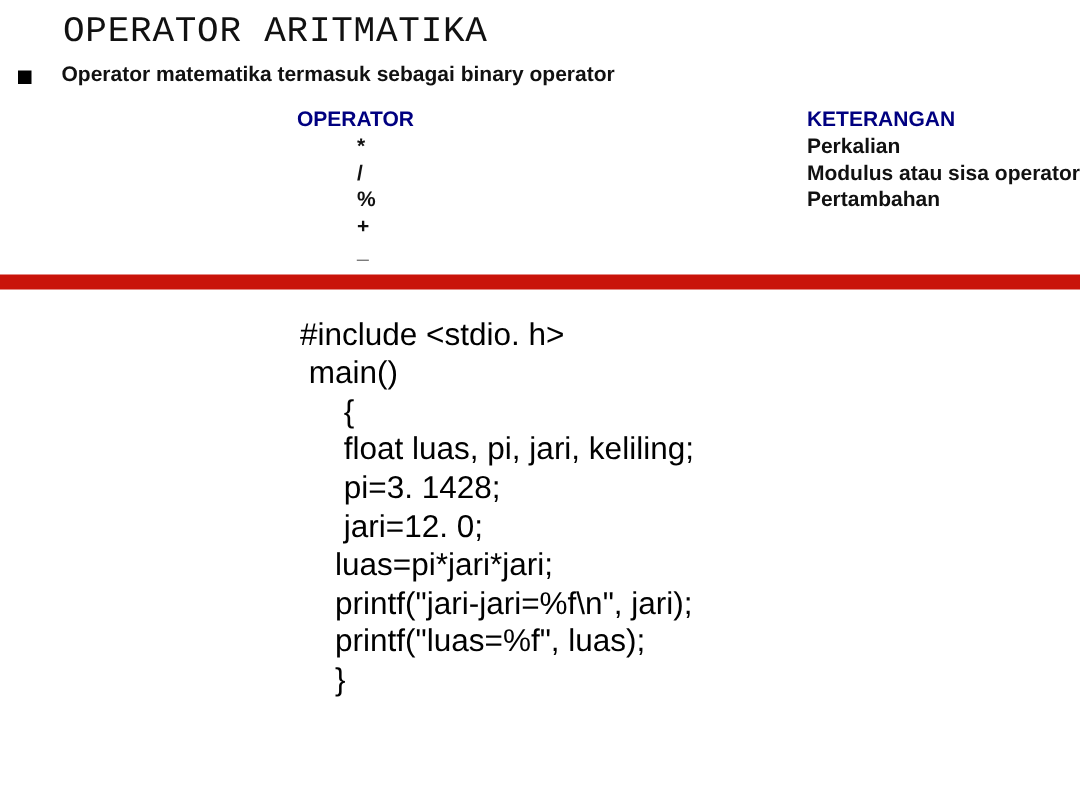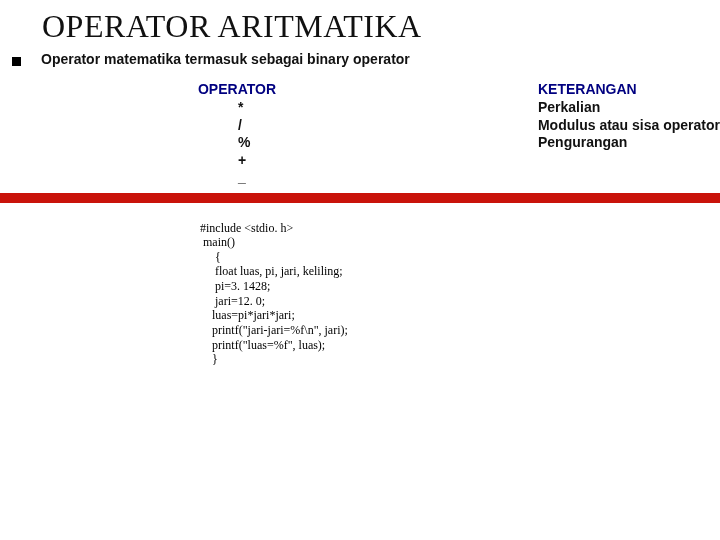--- a/index.html
+++ b/index.html
@@ -5,22 +5,22 @@
   * { margin: 0; padding: 0; box-sizing: border-box; }
   body {
     width: 720px;
     height: 540px;
     background: #ffffff;
     font-family: Verdana, Geneva, sans-serif;
     position: relative;
     overflow: hidden;
   }
   .title {
-    font-family: Liberation Serif, serif;
-    font-size: 32px;
+    font-family: Liberation Mono, monospace;
+    font-size: 24px;
     letter-spacing: 0.5px;
     color: #111;
     padding: 8px 0 6px 42px;
   }
   .bullet-row {
     display: flex;
     align-items: center;
     padding-left: 12px;
     font-size: 14px;
     font-weight: bold;
@@ -51,22 +51,22 @@
   }
   .col-op .rows div { padding-left: 40px; line-height: 1.25; }
   .col-ket .rows div { line-height: 1.25; }
   .redbar {
     height: 10px;
     background: #c9130a;
     margin-top: 6px;
     width: 100%;
   }
   .code {
-    font-family: Liberation Serif, serif;
-    font-size: 12px;
+    font-family: Liberation Sans, sans-serif;
+    font-size: 21px;
     color: #000;
     padding-left: 200px;
     padding-top: 18px;
     line-height: 1.22;
     white-space: pre;
   }
 </style>
 </head>
 <body>
 
@@ -86,21 +86,21 @@
       <div>%</div>
       <div>+</div>
       <div>_</div>
     </div>
   </div>
   <div class="col-ket">
     <div class="hdr">KETERANGAN</div>
     <div class="rows">
       <div>Perkalian</div>
       <div>Modulus atau sisa operator</div>
-      <div>Pengurangan</div>
+      <div>Pertambahan</div>
     </div>
   </div>
 </div>
 
 <div class="redbar"></div>
 
 <div class="code">#include &lt;stdio. h&gt;
  main()
      {
      float luas, pi, jari, keliling;

